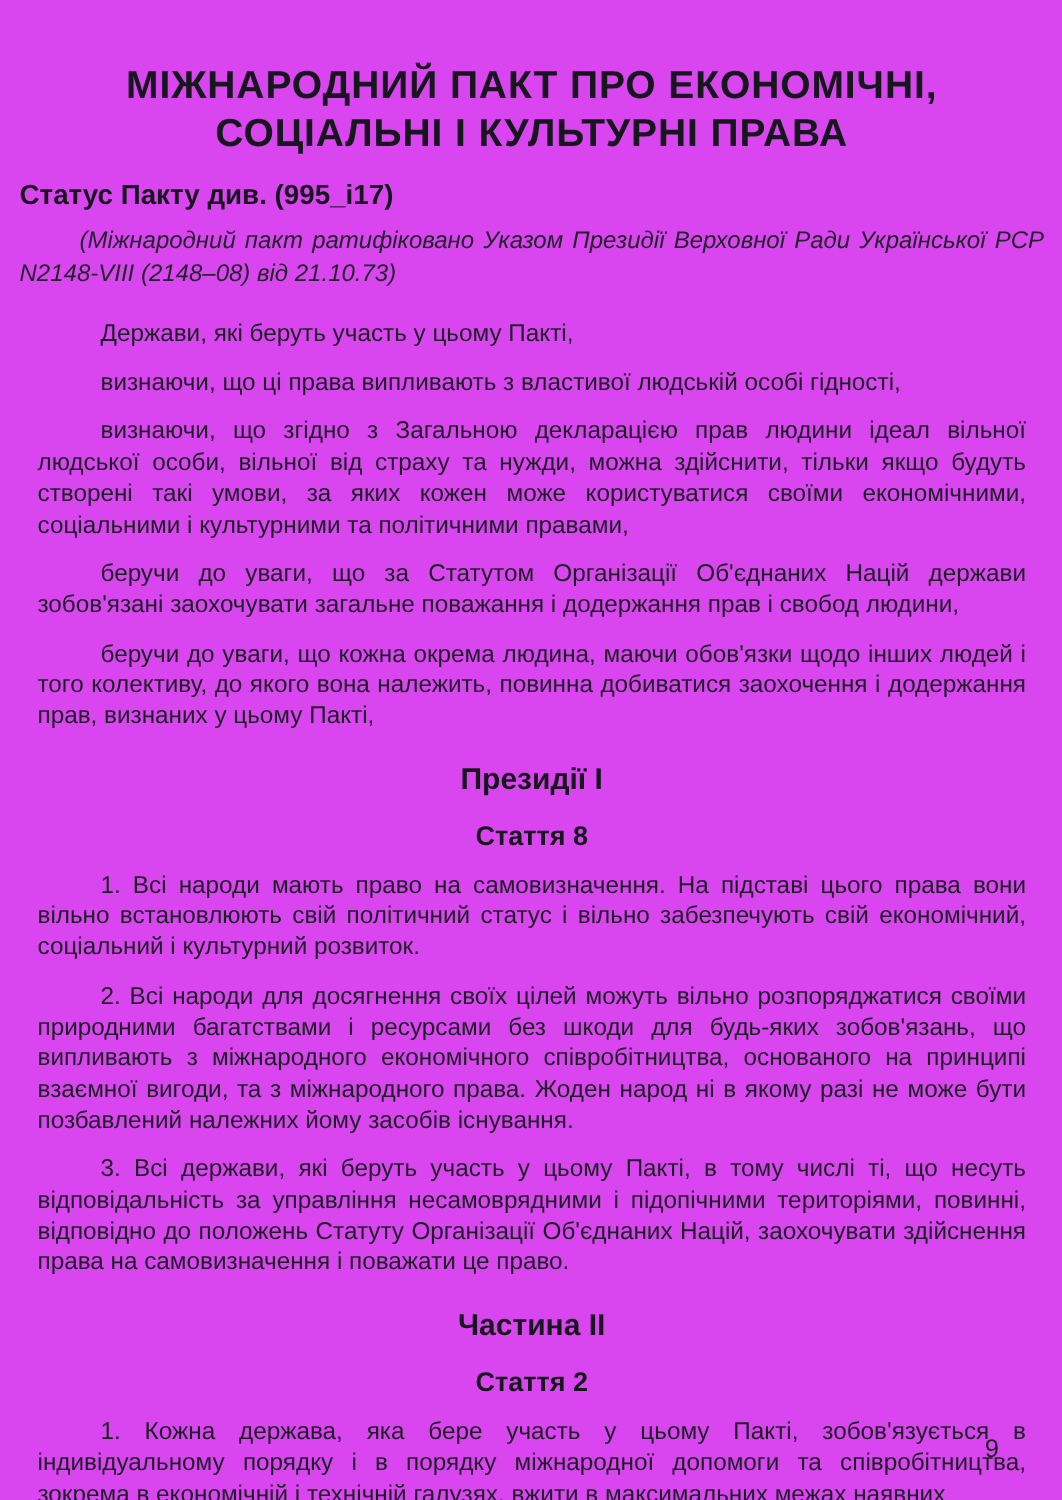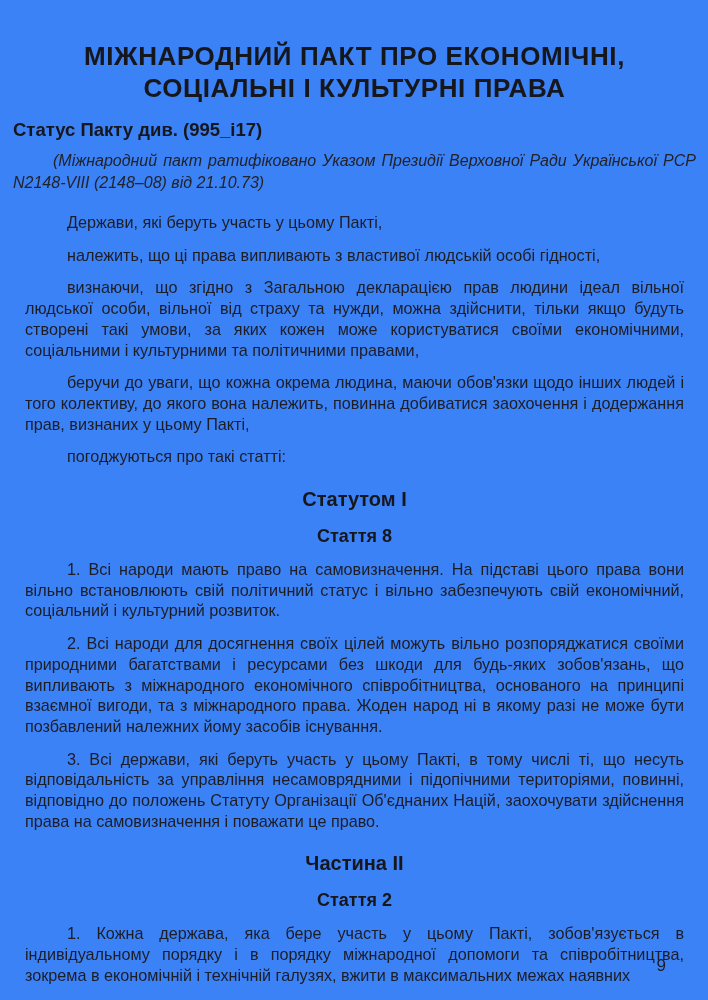--- a/index.html
+++ b/index.html
@@ -5,21 +5,21 @@
   html, body {
     margin: 0;
     padding: 0;
     background: #fbfbfa;
   }
   .page {
     position: relative;
     width: 708px;
     height: 1000px;
     margin: 0;
-    background: #3b82f6;
+    background: #d946ef;
     color: #1d1d25;
     font-family: "Liberation Sans", sans-serif;
     box-sizing: border-box;
     padding: 40px 12px 0 13px;
     overflow: hidden;
   }
   .doc-title {
     margin: 0 auto;
     max-width: 628px;
     text-align: center;
@@ -82,28 +82,28 @@
 <div class="page">
 
   <h1 class="doc-title">МІЖНАРОДНИЙ ПАКТ ПРО ЕКОНОМІЧНІ, СОЦІАЛЬНІ І КУЛЬТУРНІ ПРАВА</h1>
 
   <div class="status-line">Статус Пакту див. (995_i17)</div>
 
   <p class="ratification-note">(Міжнародний пакт ратифіковано Указом Президії Верховної Ради Української РСР N2148-VIII (2148–08) від 21.10.73)</p>
 
   <div class="preamble">
     <p class="body-text">Держави, які беруть участь у цьому Пакті,</p>
-    <p class="body-text">належить, що ці права випливають з властивої людській особі гідності,</p>
+    <p class="body-text">визнаючи, що ці права випливають з властивої людській особі гідності,</p>
     <p class="body-text">визнаючи, що згідно з Загальною декларацією прав людини ідеал вільної людської особи, вільної від страху та нужди, можна здійснити, тільки якщо будуть створені такі умови, за яких кожен може користуватися своїми економічними, соціальними і культурними та політичними правами,</p>
+    <p class="body-text">беручи до уваги, що за Статутом Організації Об'єднаних Націй держави зобов'язані заохочувати загальне поважання і додержання прав і свобод людини,</p>
     <p class="body-text">беручи до уваги, що кожна окрема людина, маючи обов'язки щодо інших людей і того колективу, до якого вона належить, повинна добиватися заохочення і додержання прав, визнаних у цьому Пакті,</p>
-    <p class="body-text">погоджуються про такі статті:</p>
   </div>
 
   <div>
-    <h2 class="part-heading">Статутом I</h2>
+    <h2 class="part-heading">Президії I</h2>
     <h3 class="article-heading">Стаття 8</h3>
     <p class="body-text">1. Всі народи мають право на самовизначення. На підставі цього права вони вільно встановлюють свій політичний статус і вільно забезпечують свій економічний, соціальний і культурний розвиток.</p>
     <p class="body-text">2. Всі народи для досягнення своїх цілей можуть вільно розпоряджатися своїми природними багатствами і ресурсами без шкоди для будь-яких зобов'язань, що випливають з міжнародного економічного співробітництва, основаного на принципі взаємної вигоди, та з міжнародного права. Жоден народ ні в якому разі не може бути позбавлений належних йому засобів існування.</p>
     <p class="body-text">3. Всі держави, які беруть участь у цьому Пакті, в тому числі ті, що несуть відповідальність за управління несамоврядними і підопічними територіями, повинні, відповідно до положень Статуту Організації Об'єднаних Націй, заохочувати здійснення права на самовизначення і поважати це право.</p>
   </div>
 
   <div>
     <h2 class="part-heading">Частина II</h2>
     <h3 class="article-heading">Стаття 2</h3>
     <p class="body-text">1. Кожна держава, яка бере участь у цьому Пакті, зобов'язується в індивідуальному порядку і в порядку міжнародної допомоги та співробітництва, зокрема в економічній і технічній галузях, вжити в максимальних межах наявних</p>

